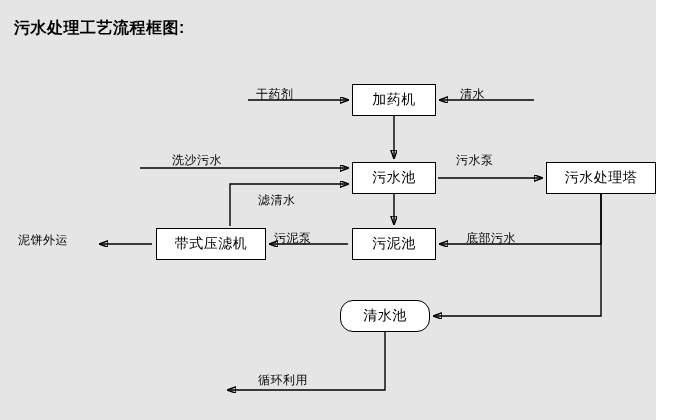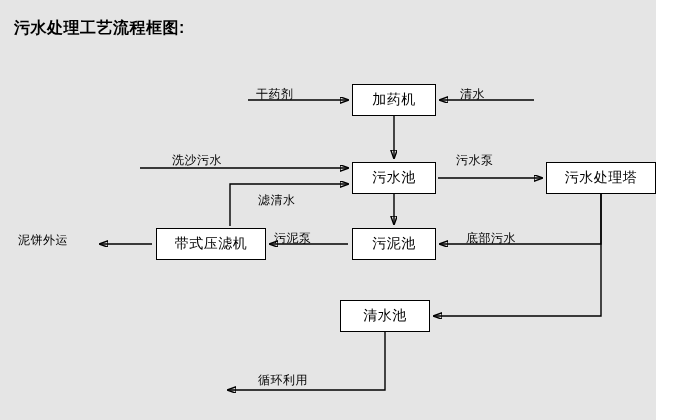--- a/index.html
+++ b/index.html
@@ -111,21 +111,21 @@
   </div>
 
   <div class="box" style="left:156px; top:228px; width:110px; height:32px;">
     <span>带式压滤机</span>
   </div>
 
   <div class="box" style="left:352px; top:228px; width:84px; height:32px;">
     <span>污泥池</span>
   </div>
 
-  <div class="box" style="left:340px; top:300px; width:90px; height:32px;">
+  <div class="box" style="left:340px; top:300px; width:90px; height:32px;border-radius:13px;">
     <span>清水池</span>
   </div>
 
   <div class="lbl" style="left:256px; top:86px;">干药剂</div>
   <div class="lbl" style="left:460px; top:86px;">清水</div>
   <div class="lbl" style="left:172px; top:152px;">洗沙污水</div>
   <div class="lbl" style="left:456px; top:152px;text-align:right;">污水泵</div>
   <div class="lbl" style="left:258px; top:192px;">滤清水</div>
   <div class="lbl" style="left:18px; top:232px;">泥饼外运</div>
   <div class="lbl" style="left:274px; top:230px;">污泥泵</div>

